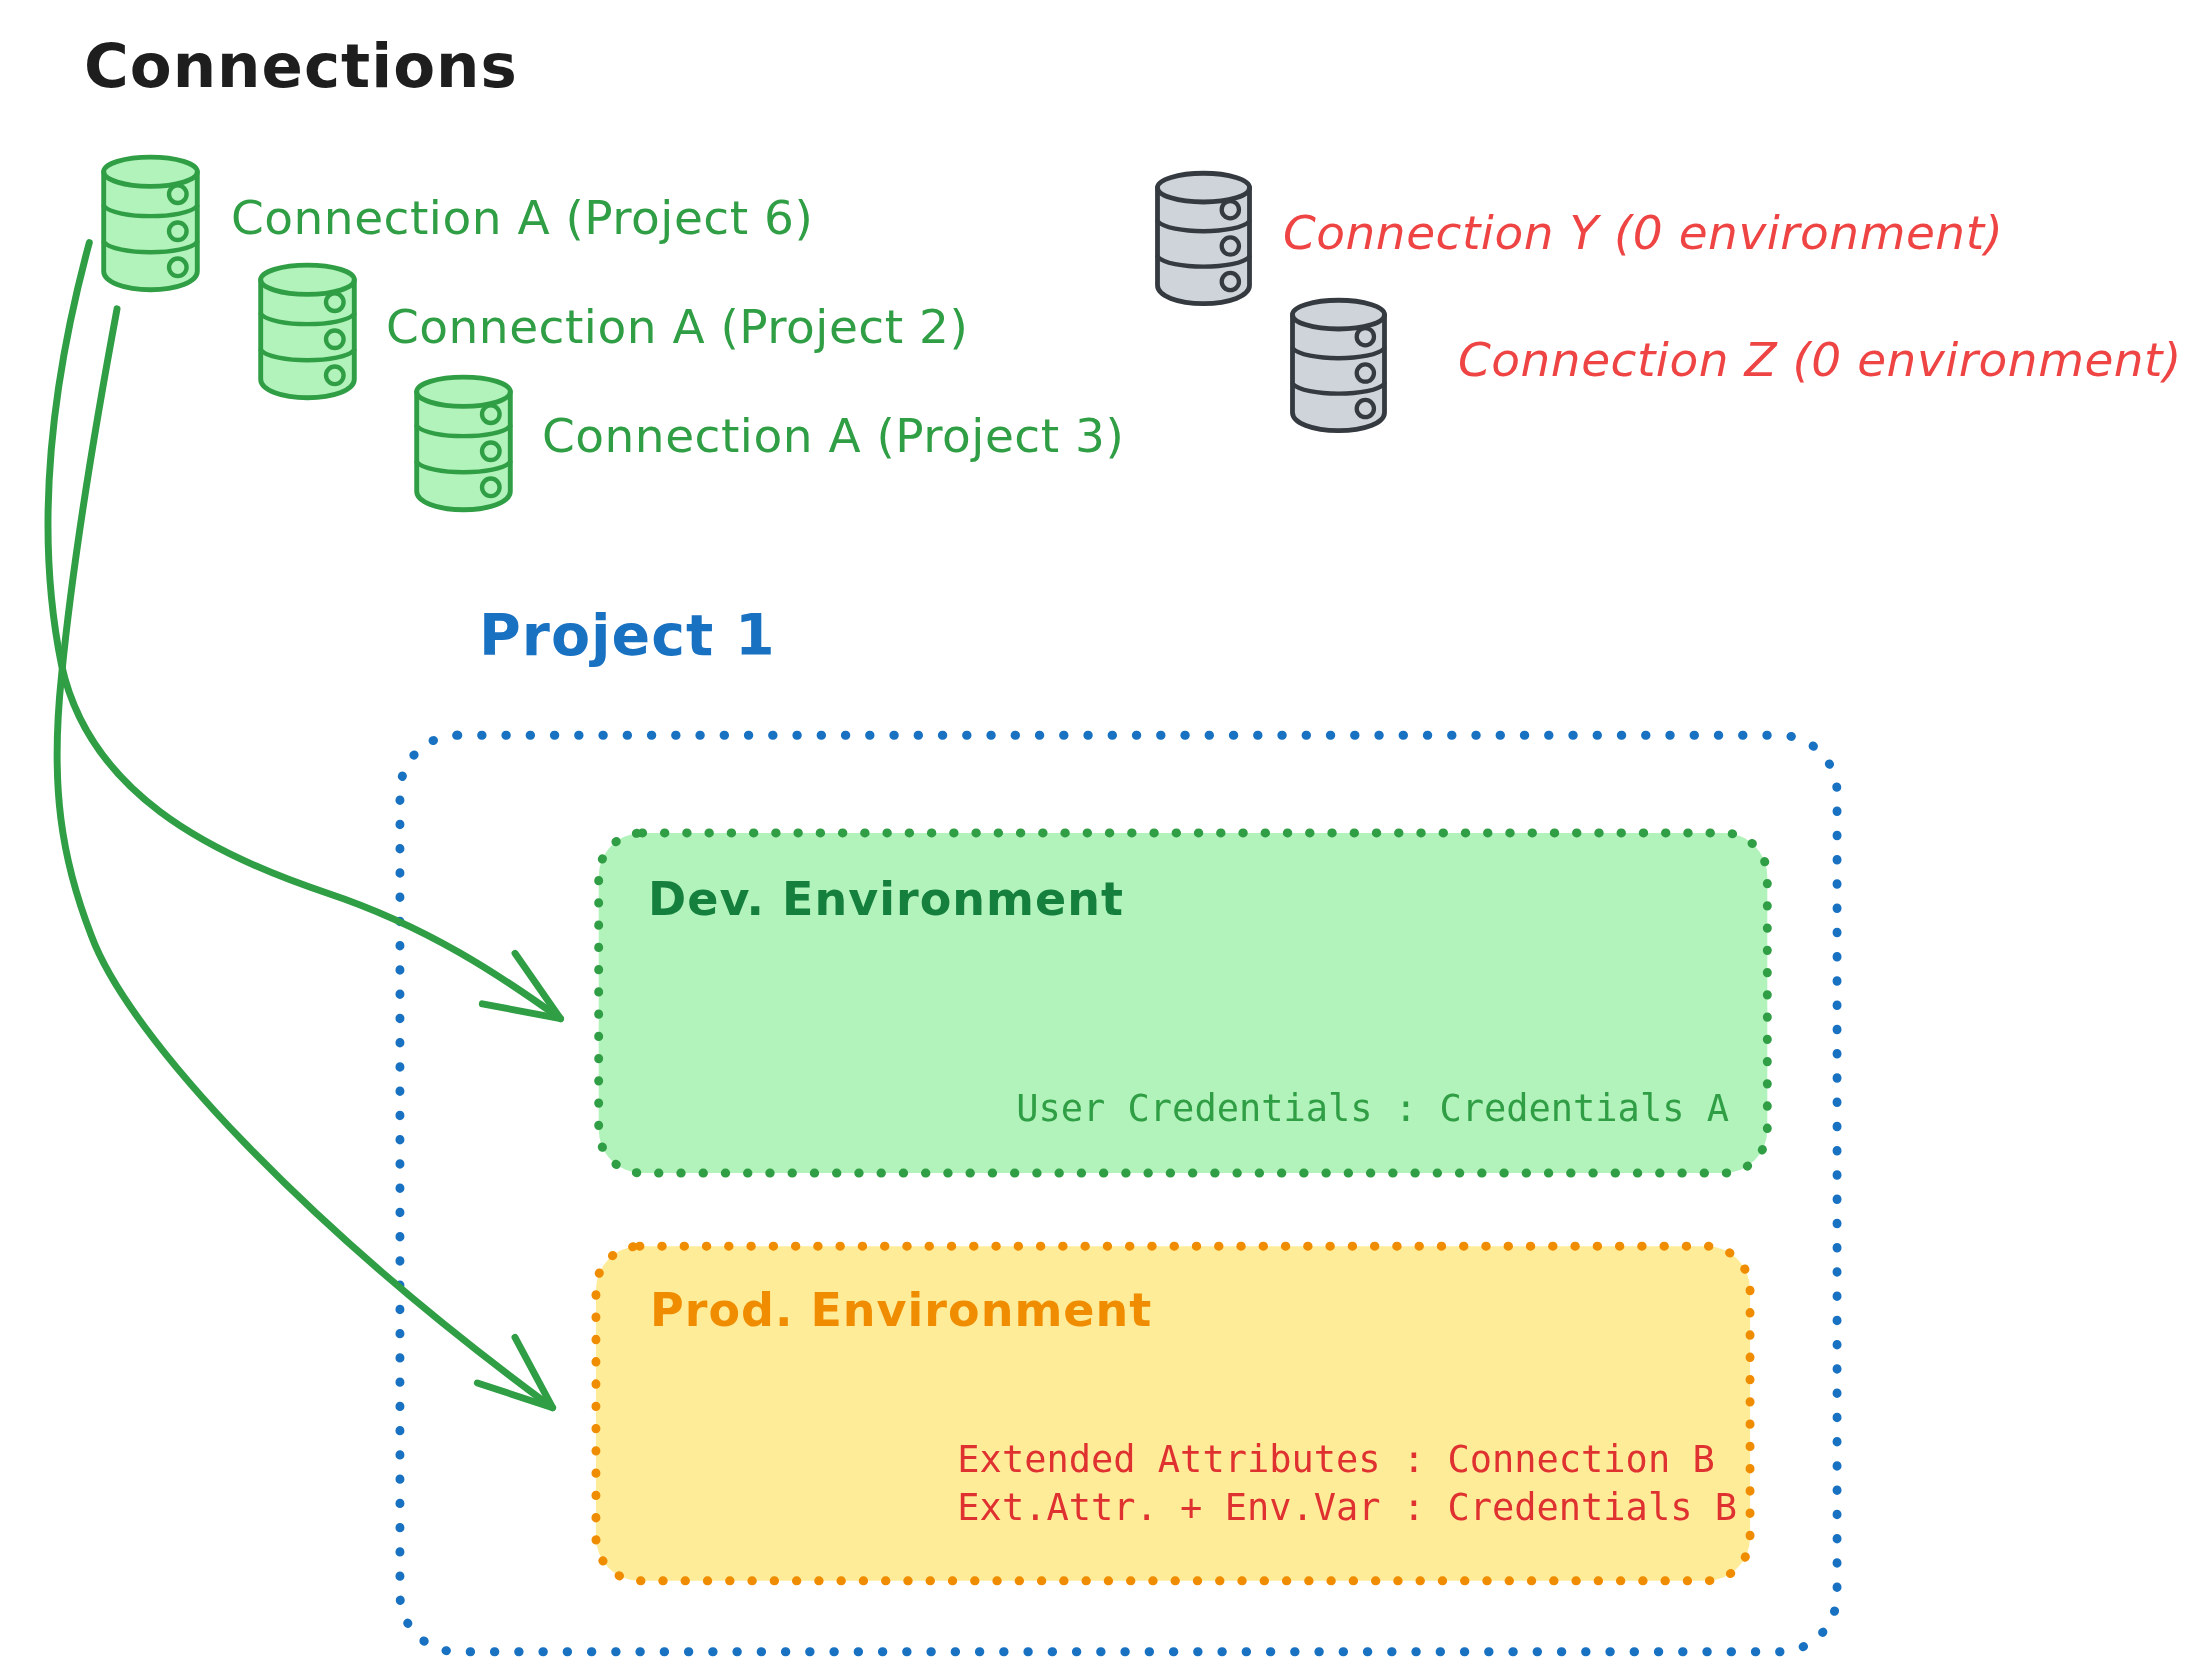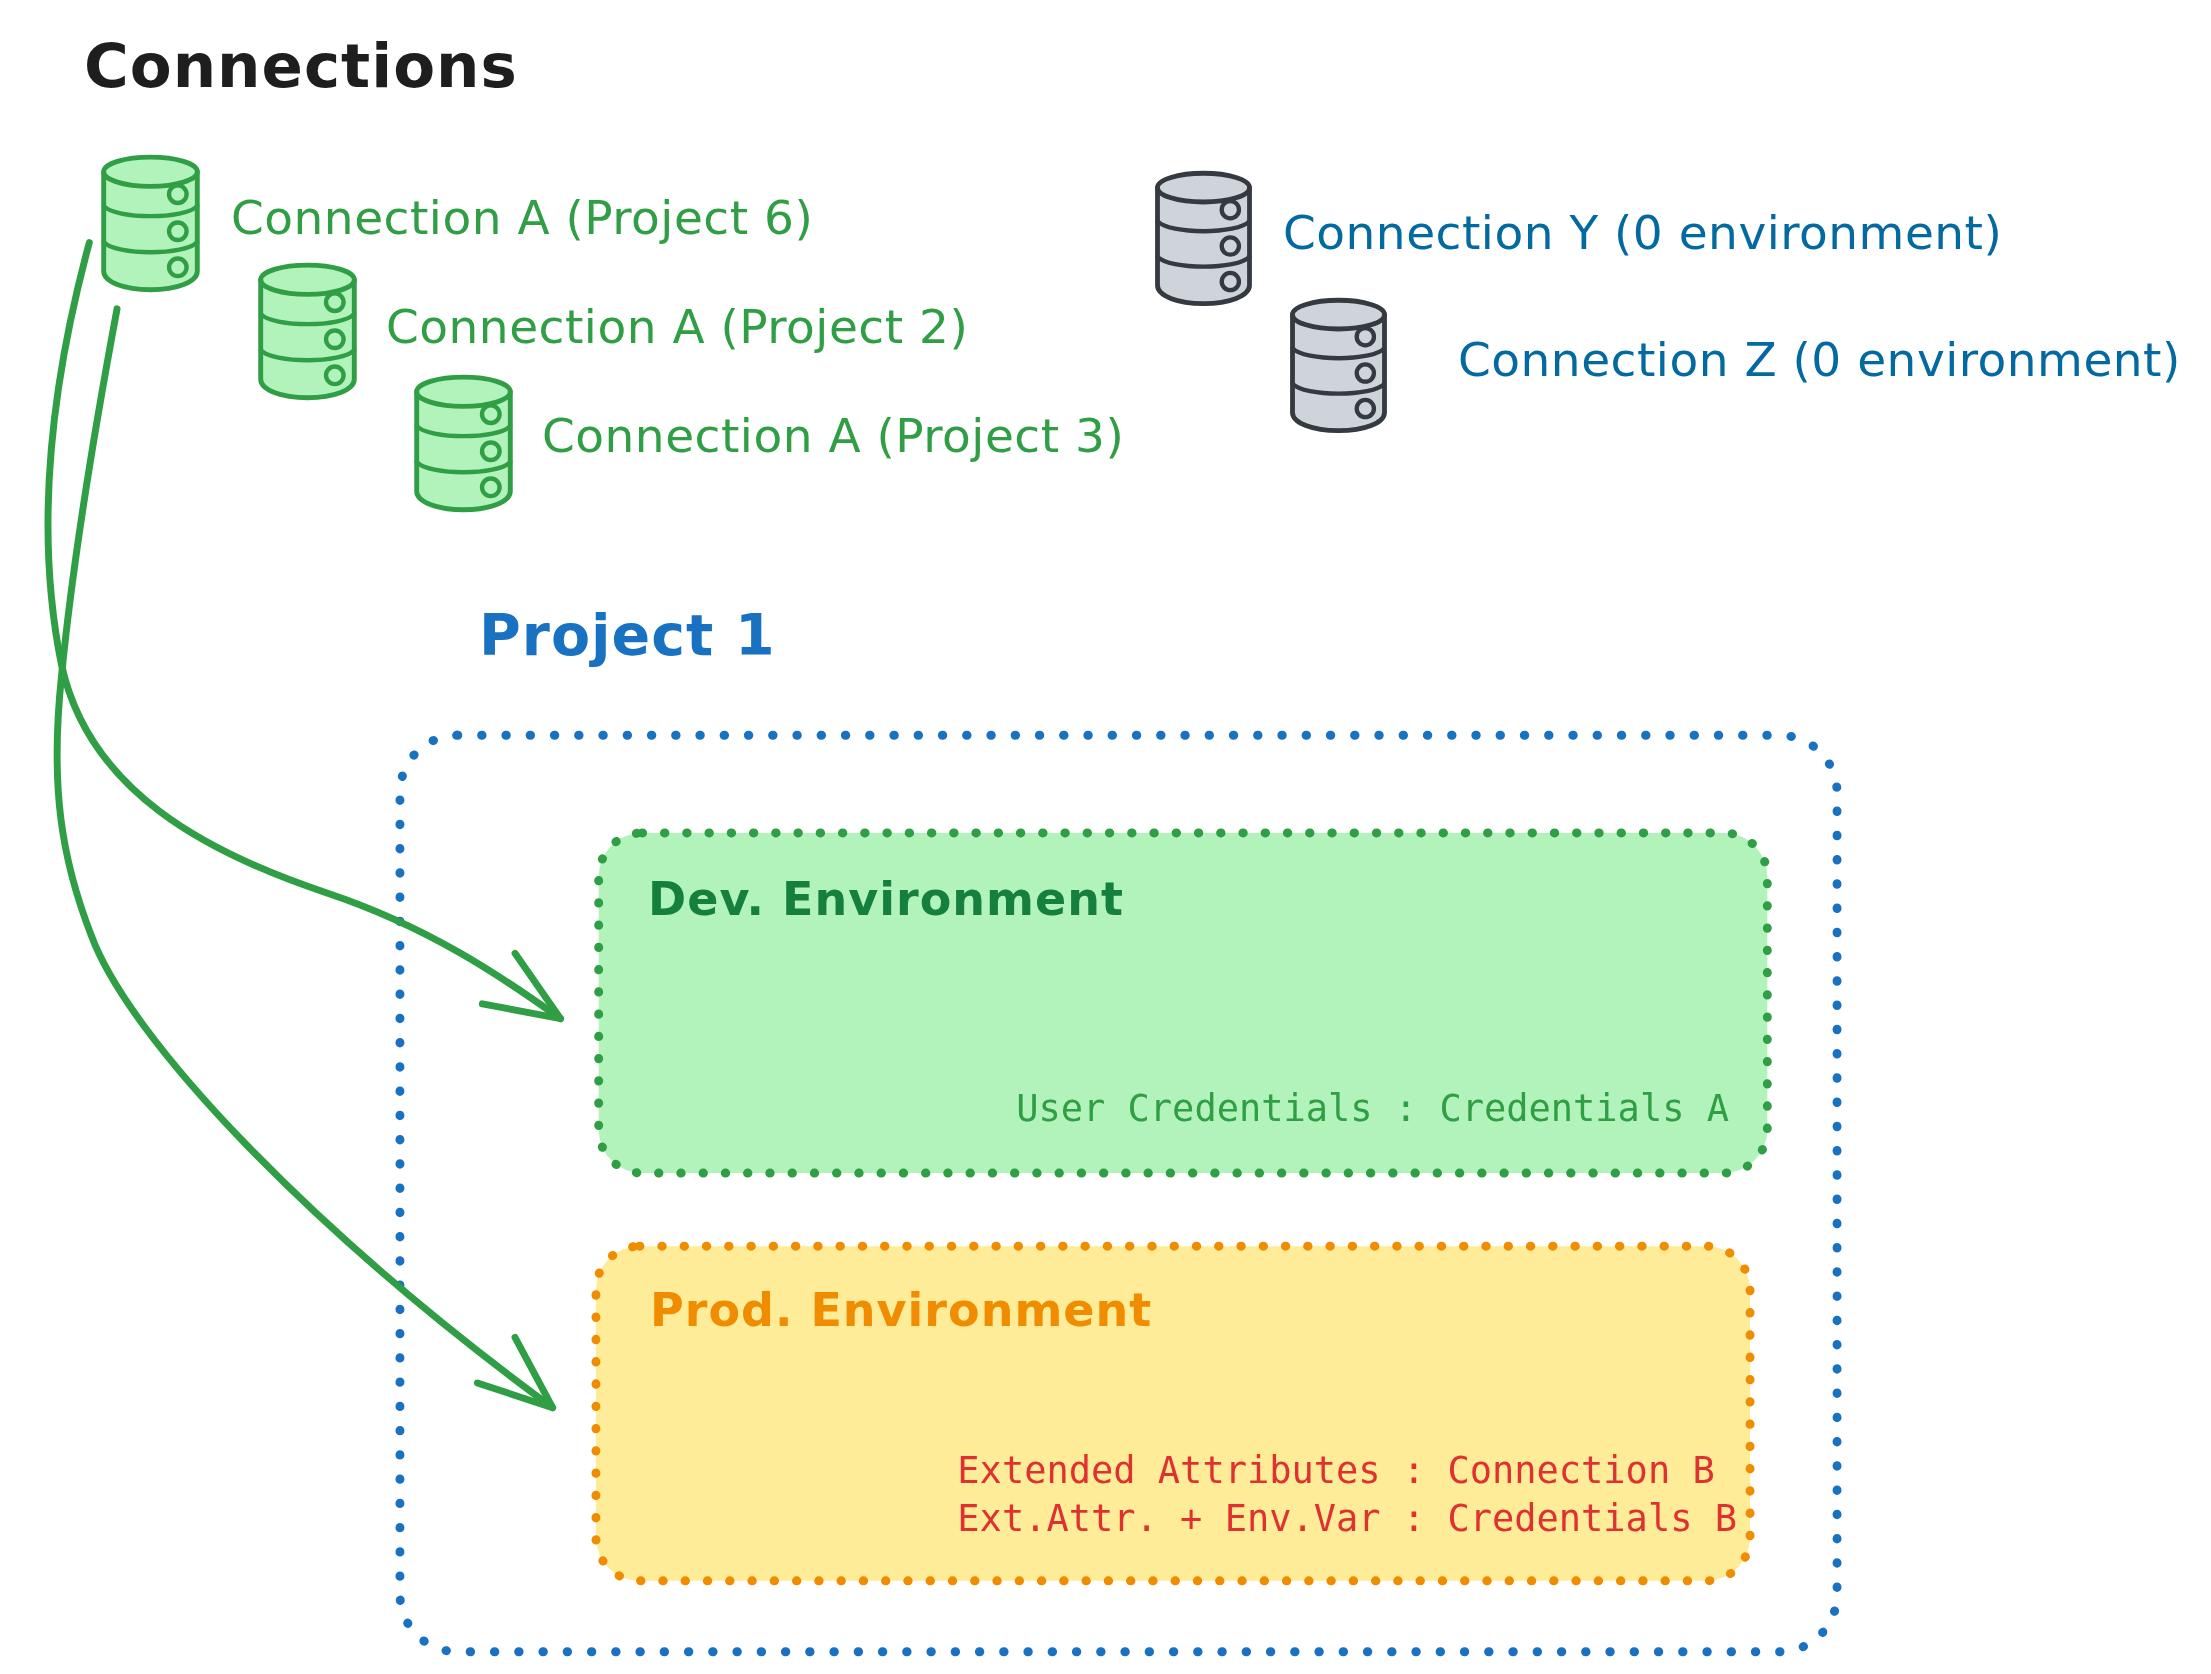--- a/index.html
+++ b/index.html
@@ -12,21 +12,21 @@
     color:#1e1e1e;
   }
   .abs{position:absolute;}
   .title{
     font-size:61px;font-weight:700;letter-spacing:1px;color:#1e1e1e;white-space:nowrap;
   }
   .lbl{
     font-size:47px;font-weight:500;white-space:nowrap;letter-spacing:0.5px;
   }
   .lbl.green{color:#2f9e44;}
-  .lbl.dark{color:#0369a1;}
+  .lbl.dark{color:#ef4444;font-style:italic;}
   .project-title{
     font-size:57px;font-weight:700;color:#1971c2;white-space:nowrap;letter-spacing:1px;
   }
   .cyl svg{display:block;}
   .cyl.green{color:#2f9e44;}
   .cyl.green .fillpart{fill:#b2f2bb;}
   .cyl.gray{color:#343a40;}
   .cyl.gray .fillpart{fill:#ced4da;}
   .cyl .stroked{stroke:currentColor;stroke-width:5;stroke-linecap:round;stroke-linejoin:round;}
   .cyl .thin{stroke:currentColor;stroke-width:4.5;fill:none;stroke-linecap:round;}
@@ -143,20 +143,20 @@
     </svg>
     <div class="env-name dev-name" style="left:55px;top:44px;">Dev. Environment</div>
     <div class="mono dev-map" style="right:44px;bottom:48px;">User Credentials : Credentials A</div>
   </div>
 
   <div class="abs" style="left:591px;top:1241px;width:1164px;height:345px;">
     <svg class="box-svg" width="1164" height="345" viewBox="0 0 1176 348">
       <rect x="5" y="5" width="1166" height="338" rx="44" fill="#ffec99" stroke="#f08c00" stroke-width="9" stroke-dasharray="0.5 22" stroke-linecap="round"></rect>
     </svg>
     <div class="env-name prod-name" style="left:59px;top:42px;">Prod. Environment</div>
-    <div class="mono prod-map" style="right:18px;bottom:43px;">
+    <div class="mono prod-map" style="right:18px;bottom:54px;">
       <div>Extended Attributes : Connection B</div>
       <div>Ext.Attr. + Env.Var : Credentials B</div>
     </div>
   </div>
 
 </div>
 
 
 </body></html>

